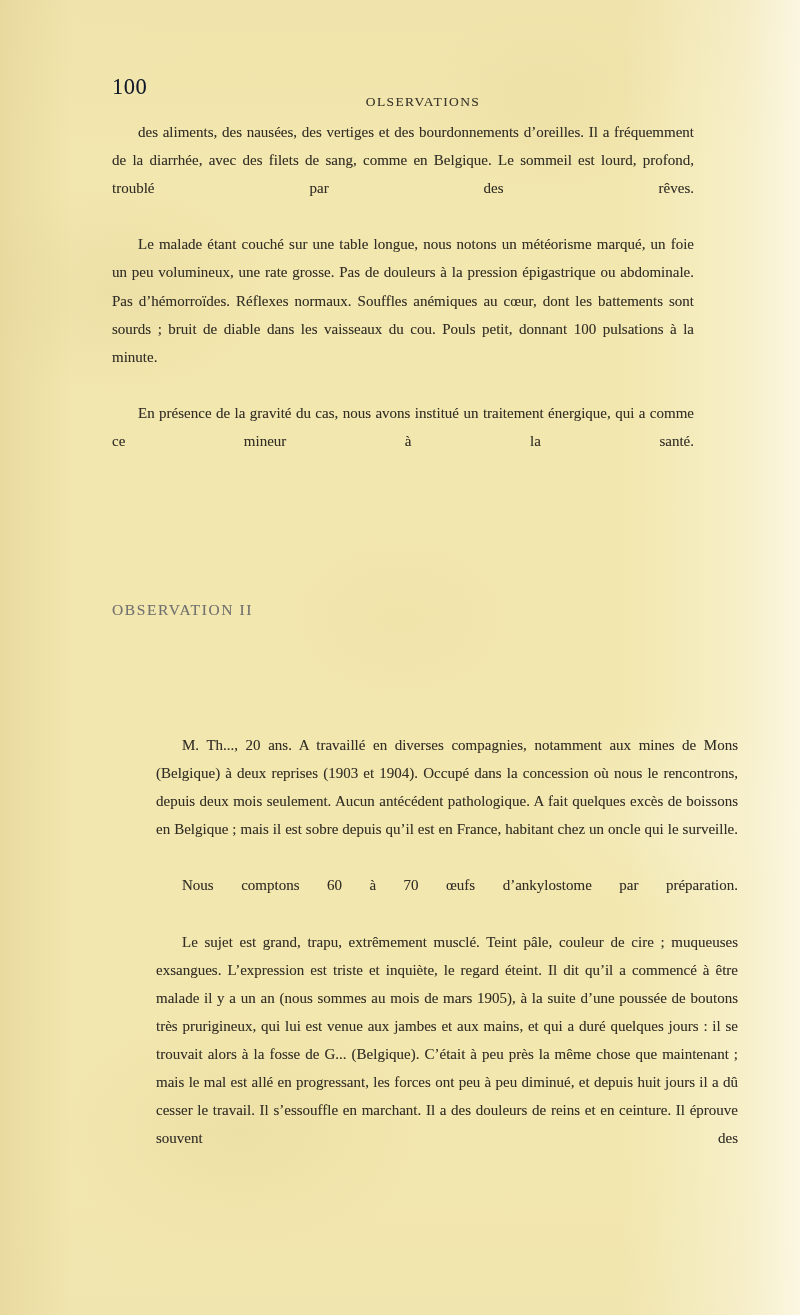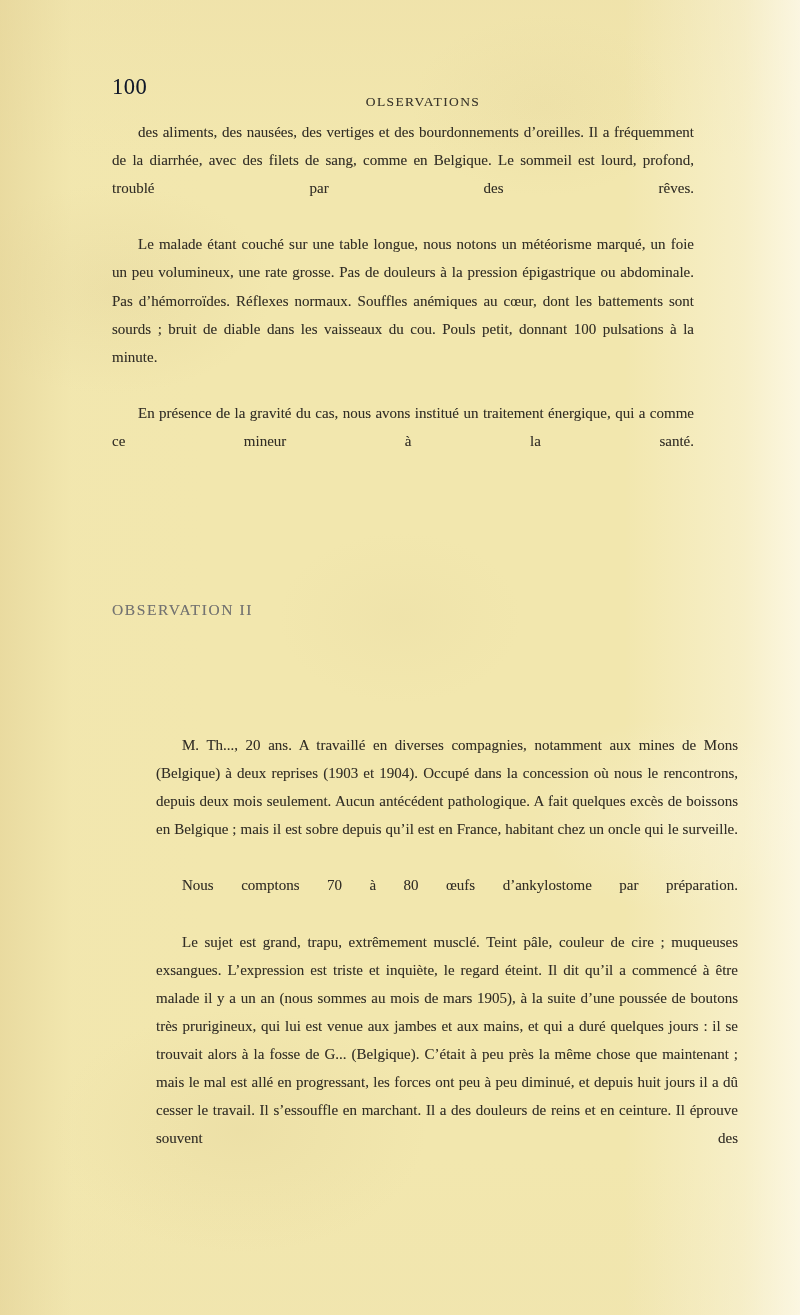--- a/index.html
+++ b/index.html
@@ -158,17 +158,17 @@
   <div class="textblock">
     <p class="para">des aliments, des nausées, des vertiges et des bourdonnements d’oreilles. Il a fréquemment de la diarrhée, avec des filets de sang, comme en Belgique. Le sommeil est lourd, profond, troublé par des rêves.</p>
     <p class="para">Le malade étant couché sur une table longue, nous notons un météorisme marqué, un foie un peu volumineux, une rate grosse. Pas de douleurs à la pression épigastrique ou abdominale. Pas d’hémorroïdes. Réflexes normaux. Souffles anémiques au cœur, dont les battements sont sourds ; bruit de diable dans les vaisseaux du cou. Pouls petit, donnant 100 pulsations à la minute.</p>
     <p class="para">En présence de la gravité du cas, nous avons institué un traitement énergique, qui a comme ce mineur à la santé.</p>
   </div>
 
   <div class="section-heading">Observation II</div>
 
   <div class="textblock-2">
     <p class="para">M. Th..., 20 ans. A travaillé en diverses compagnies, notamment aux mines de Mons (Belgique) à deux reprises (1903 et 1904). Occupé dans la concession où nous le rencontrons, depuis deux mois seulement. Aucun antécédent pathologique. A fait quelques excès de boissons en Belgique ; mais il est sobre depuis qu’il est en France, habitant chez un oncle qui le surveille.</p>
-    <p class="para">Nous comptons 70 à 80 œufs d’ankylostome par préparation.</p>
+    <p class="para">Nous comptons 60 à 70 œufs d’ankylostome par préparation.</p>
     <p class="para">Le sujet est grand, trapu, extrêmement musclé. Teint pâle, couleur de cire ; muqueuses exsangues. L’expression est triste et inquiète, le regard éteint. Il dit qu’il a commencé à être malade il y a un an (nous sommes au mois de mars 1905), à la suite d’une poussée de boutons très prurigineux, qui lui est venue aux jambes et aux mains, et qui a duré quelques jours : il se trouvait alors à la fosse de G... (Belgique). C’était à peu près la même chose que maintenant ; mais le mal est allé en progressant, les forces ont peu à peu diminué, et depuis huit jours il a dû cesser le travail. Il s’essouffle en marchant. Il a des douleurs de reins et en ceinture. Il éprouve souvent des</p>
   </div>
 
 </div>
 
 </body></html>

